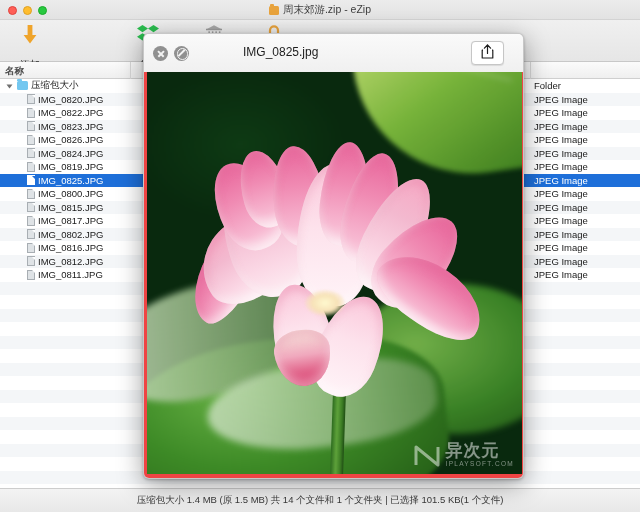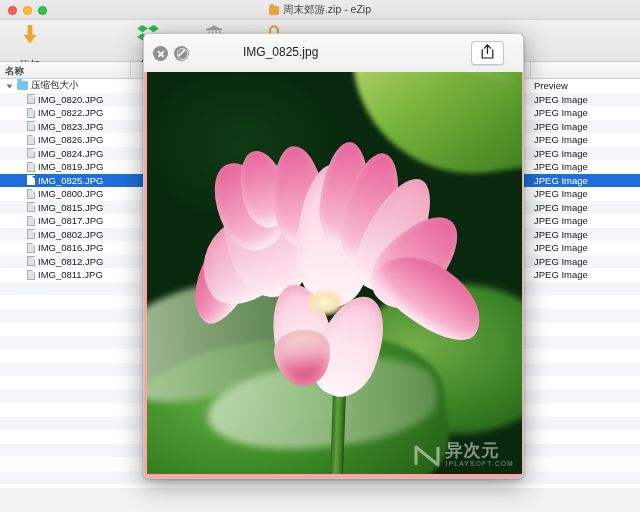--- a/index.html
+++ b/index.html
@@ -170,21 +170,21 @@
     cursor: pointer;
   }
   .ql-share-btn {
     position: absolute; left: 327px; top: 7px; width: 33px; height: 24px;
     background: #ffffff; border: 0.5px solid #c6c6c6; border-radius: 4px;
     box-shadow: 0 0.5px 1px rgba(0,0,0,0.10);
     display: flex; align-items: center; justify-content: center; cursor: pointer;
   }
   .ql-body {
     position: relative; width: 100%; height: 408px;
-    background: #fca5a5; padding: 0 3px 4px 3px;
+    background: #ef4444; padding: 0 3px 4px 3px;
   }
   .ql-photo {
     position: relative; width: 375px; height: 402px; overflow: hidden;
     background: #10280f;
   }
 
   
   .bg-layer { position: absolute; inset: 0; }
   .bg-base {
     background:
@@ -382,21 +382,21 @@
     <span class="ch-kind">种类</span>
   </div>
 
   <div class="filelist" id="filelist">
       <div class="row odd">
         <div class="cell-name indent-0">
           <span class="disclosure"></span>
           <span class="folder-ico"></span>
           <span>压缩包大小</span>
         </div>
-        <div class="cell-kind">Preview</div>
+        <div class="cell-kind">Folder</div>
       </div>
       <div class="row even">
         <div class="cell-name indent-1">
           <span class="doc-ico"></span>
           <span>IMG_0820.JPG</span>
         </div>
         <div class="cell-kind">JPEG Image</div>
       </div>
       <div class="row odd">
         <div class="cell-name indent-1">
@@ -499,20 +499,23 @@
       <div class="row odd"></div>
       <div class="row even"></div>
       <div class="row odd"></div>
       <div class="row even"></div>
       <div class="row odd"></div>
       <div class="row even"></div>
       <div class="row odd"></div>
       <div class="row even"></div>
     </div>
 
+  <div class="statusbar">
+    <span class="status-text">压缩包大小 1.4 MB (原 1.5 MB) 共 14 个文件和 1 个文件夹  |  已选择 101.5 KB(1 个文件)</span>
+  </div>
 
   <div class="quicklook">
 
     <div class="ql-head">
       <span class="ql-btn-close"></span>
       <span class="ql-btn-block"></span>
       <span class="ql-filename">IMG_0825.jpg</span>
       <button class="ql-share-btn">
         <span>
           <svg width="13" height="15" viewBox="0 0 13 15">

